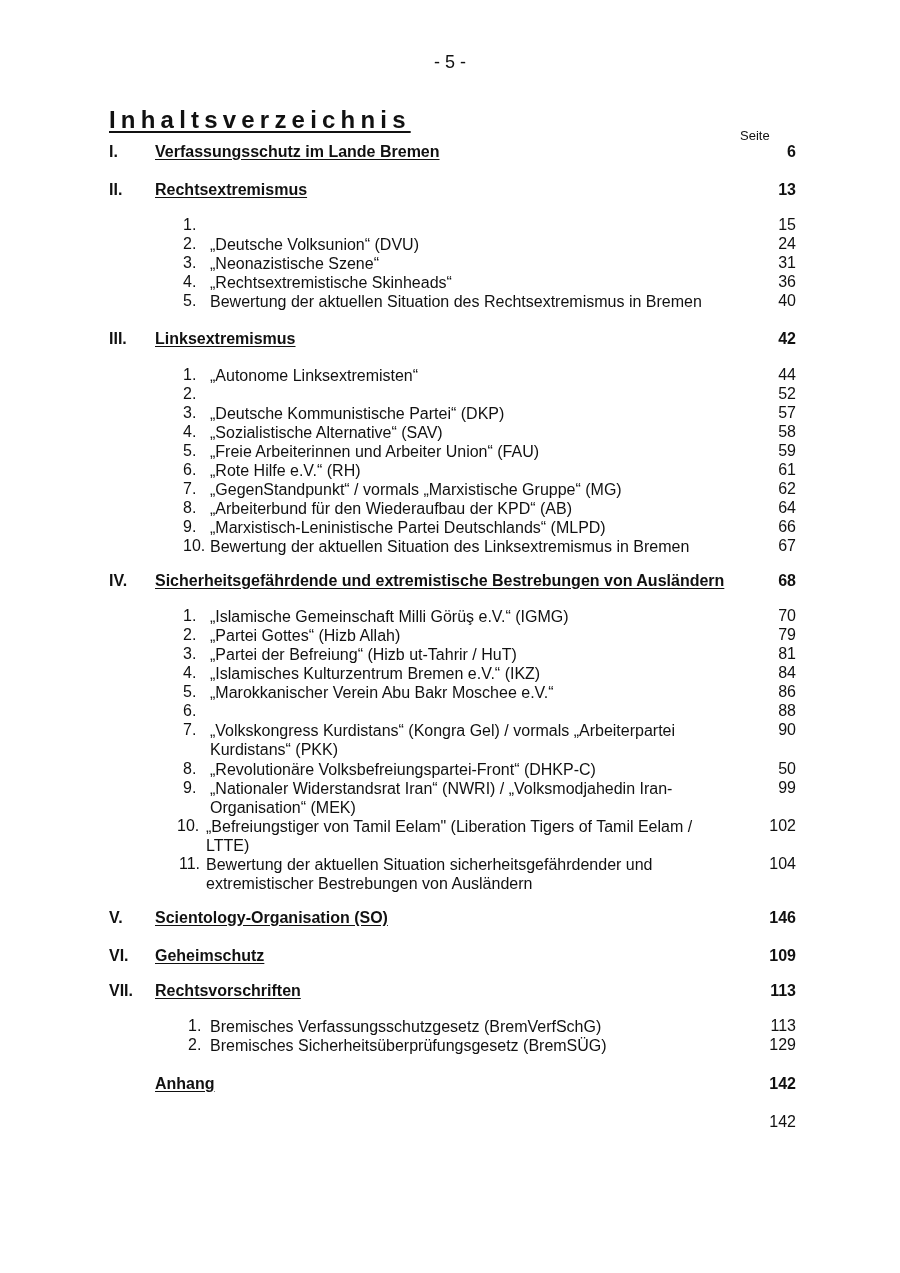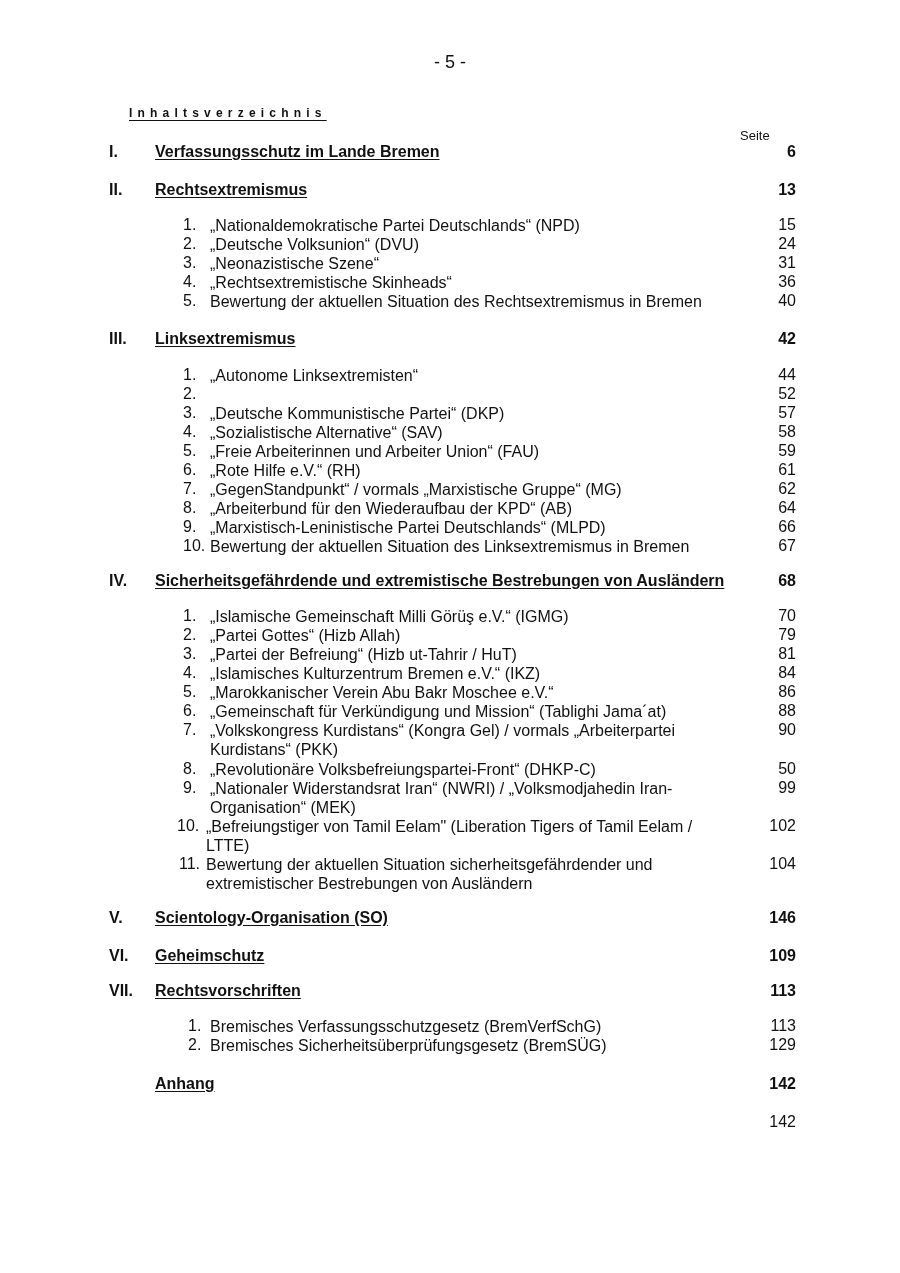--- a/index.html
+++ b/index.html
@@ -1,22 +1,22 @@
 <!DOCTYPE html>
 <html><head>
   <meta charset="utf-8">
   <style>
     html, body { margin: 0; padding: 0; background: #ffffff; }
     body { width: 900px; height: 1273px; position: relative; overflow: hidden;
            font-family: "Liberation Sans", sans-serif; color: #111; }
     .page { position: absolute; left: 0; top: 0; width: 900px; height: 1273px; }
     .pagenum { position: absolute; top: 52px; left: 0; width: 900px; text-align: center;
                font-size: 18px; }
-    .toc-title { position: absolute; left: 109px; top: 106px; font-size: 12px; font-weight: bold;
-                 letter-spacing: 5.2px; text-decoration: underline; text-underline-offset: 3px; margin-left: 20px; }
+    .toc-title { position: absolute; left: 109px; top: 106px; font-size: 24px; font-weight: bold;
+                 letter-spacing: 5.2px; text-decoration: underline; text-underline-offset: 3px; }
     .seite-label { position: absolute; left: 740px; top: 128px; font-size: 13px; }
     .row { position: absolute; left: 0; width: 900px; height: 20px; }
     .sec-num { position: absolute; left: 109px; font-size: 16px; font-weight: bold; }
     .sec-title { position: absolute; left: 155px; font-size: 16px; font-weight: bold;
                  text-decoration: underline; text-underline-offset: 2px; white-space: nowrap; }
     .pg { position: absolute; right: 104px; font-size: 16px; text-align: right; }
     .pg.bold { font-weight: bold; }
     .item-num { position: absolute; font-size: 16px; white-space: nowrap; }
     .item-text { position: absolute; left: 210px; font-size: 16px; white-space: nowrap; line-height: 19px; }
     .item-text.w { left: 206px; }
@@ -35,21 +35,20 @@
     <span class="pg bold">6</span>
   </div>
 
   <div class="row" style="top:181px">
     <span class="sec-num">II.</span>
     <span class="sec-title">Rechtsextremismus</span>
     <span class="pg bold">13</span>
   </div>
   <div class="row" style="top:216px">
     <span class="item-num" style="left:183px">1.</span>
-    <span class="item-text">„Nationaldemokratische Partei Deutschlands“ (NPD)</span>
     <span class="pg">15</span>
   </div>
   <div class="row" style="top:235px">
     <span class="item-num" style="left:183px">2.</span>
     <span class="item-text">„Deutsche Volksunion“ (DVU)</span>
     <span class="pg">24</span>
   </div>
   <div class="row" style="top:254px">
     <span class="item-num" style="left:183px">3.</span>
     <span class="item-text">„Neonazistische Szene“</span>
@@ -146,21 +145,20 @@
     <span class="item-text">„Islamisches Kulturzentrum Bremen e.V.“ (IKZ)</span>
     <span class="pg">84</span>
   </div>
   <div class="row" style="top:683px">
     <span class="item-num" style="left:183px">5.</span>
     <span class="item-text">„Marokkanischer Verein Abu Bakr Moschee e.V.“</span>
     <span class="pg">86</span>
   </div>
   <div class="row" style="top:702px">
     <span class="item-num" style="left:183px">6.</span>
-    <span class="item-text">„Gemeinschaft für Verkündigung und Mission“ (Tablighi Jama´at)</span>
     <span class="pg">88</span>
   </div>
   <div class="row" style="top:721px; height:40px">
     <span class="item-num" style="left:183px">7.</span>
     <span class="item-text">„Volkskongress Kurdistans“ (Kongra Gel) / vormals „Arbeiterpartei</span>
     <span class="item-text" style="top:19px">Kurdistans“ (PKK)</span>
     <span class="pg">90</span>
   </div>
   <div class="row" style="top:760px">
     <span class="item-num" style="left:183px">8.</span>

